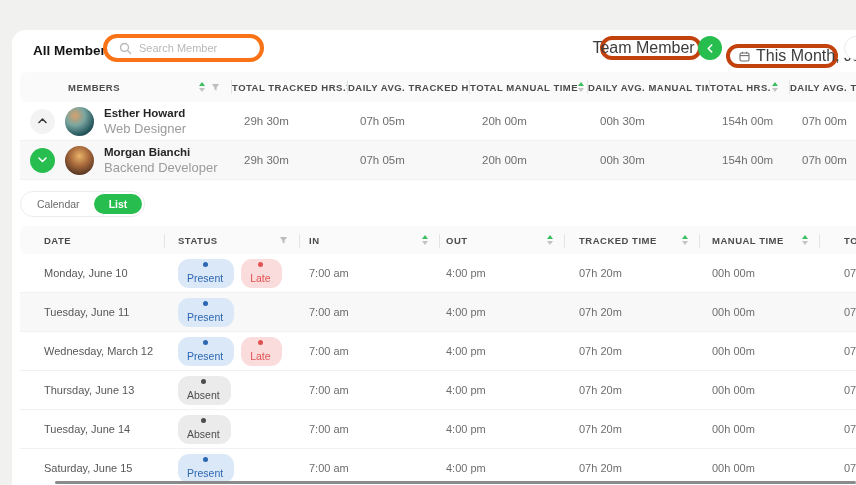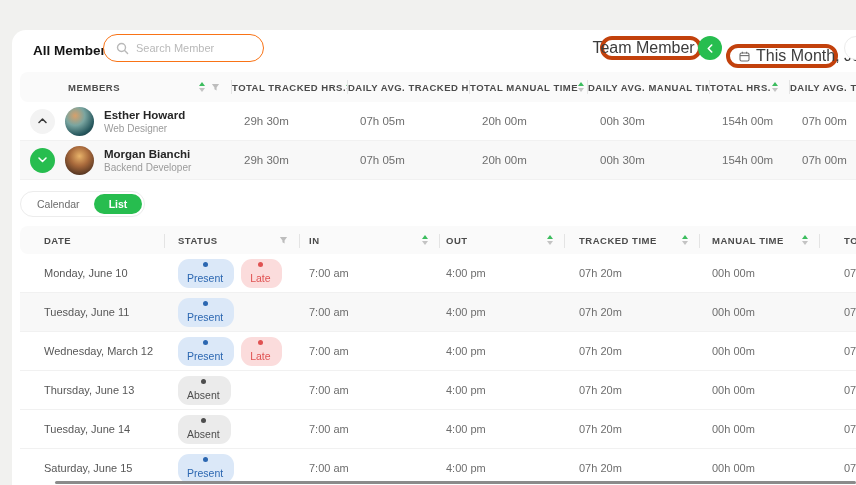--- a/index.html
+++ b/index.html
@@ -18,21 +18,21 @@
   }
   
   .toolbar { position: relative; height: 42px; }
   .page-title {
     position: absolute; left: 21px; top: 13px;
     font-size: 13.5px; font-weight: 700; color: #141414;
   }
   .search-pill {
     position: absolute; left: 91px; top: 4px;
     width: 161px; height: 28px;
-    border: 1px solid #f97316; border-radius: 15px;
+    border: 4px solid #f97316; border-radius: 15px;
     display: flex; align-items: center; gap: 7px; padding: 0 12px;
     background: #fff;
   }
   .search-pill input {
     border: none; outline: none; width: 100%;
     font-size: 11px; color: #444; background: transparent;
     font-family: "Liberation Sans", sans-serif;
   }
   .search-pill input::placeholder { color: #b9b9b9; }
   .pill-btn {
@@ -93,21 +93,21 @@
     display: flex; align-items: center; justify-content: center;
     background: #f3f3f3; cursor: pointer; flex: 0 0 auto;
   }
   .expand-circle.active { background: var(--green); }
   .avatar {
     width: 29px; height: 29px; border-radius: 50%; flex: 0 0 auto;
   }
   .avatar.esther { background: radial-gradient(circle at 35% 30%, #d8a06a 0%, #7aa5a0 35%, #27585e 70%, #1b2a30 100%); }
   .avatar.morgan { background: radial-gradient(circle at 50% 35%, #e8b36a 0%, #a96a3c 40%, #5d3a24 75%, #2e1d14 100%); }
   .who .nm { font-size: 11.5px; font-weight: 700; color: #262626; }
-  .who .rl { font-size: 10px; color: #9b9b9b; margin-top: 2px; }
+  .who .rl { font-size: 13px; color: #9b9b9b; margin-top: 2px; }
   
   .view-toggle {
     margin: 11px 0 9px 8px; display: inline-flex; align-items: center;
     border: 1px solid #ececec; border-radius: 15px; background: #fff; padding: 2px;
     height: 26px;
   }
   .toggle-opt { font-size: 10.5px; color: #6c6c6c; padding: 4px 14px; cursor: pointer; border-radius: 12px; }
   .toggle-opt.active { background: var(--green); color: #fff; font-weight: 700; padding: 4px 15px; }
   
   .d-thead { height: 28px; }

